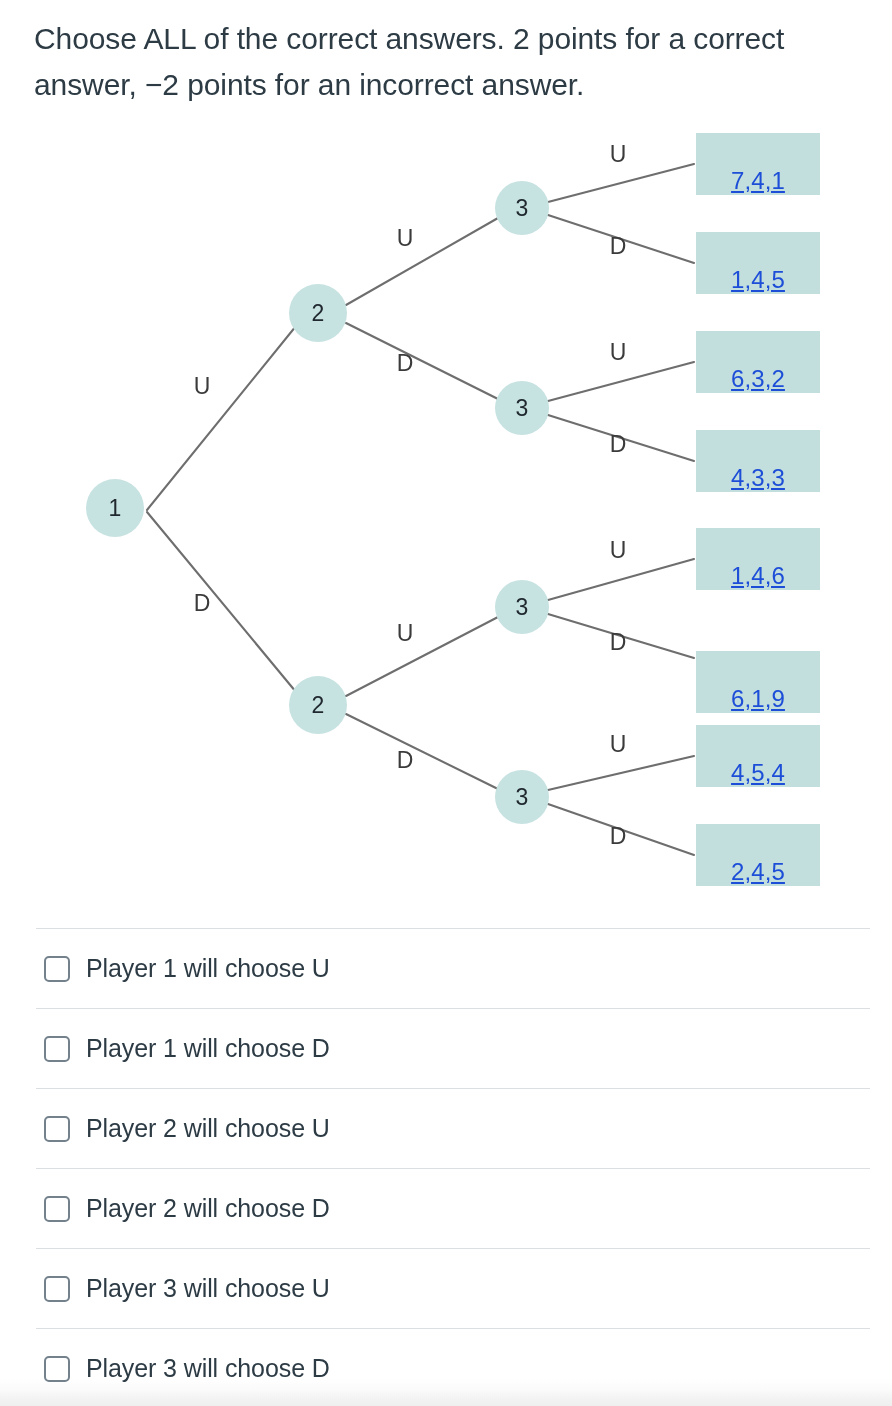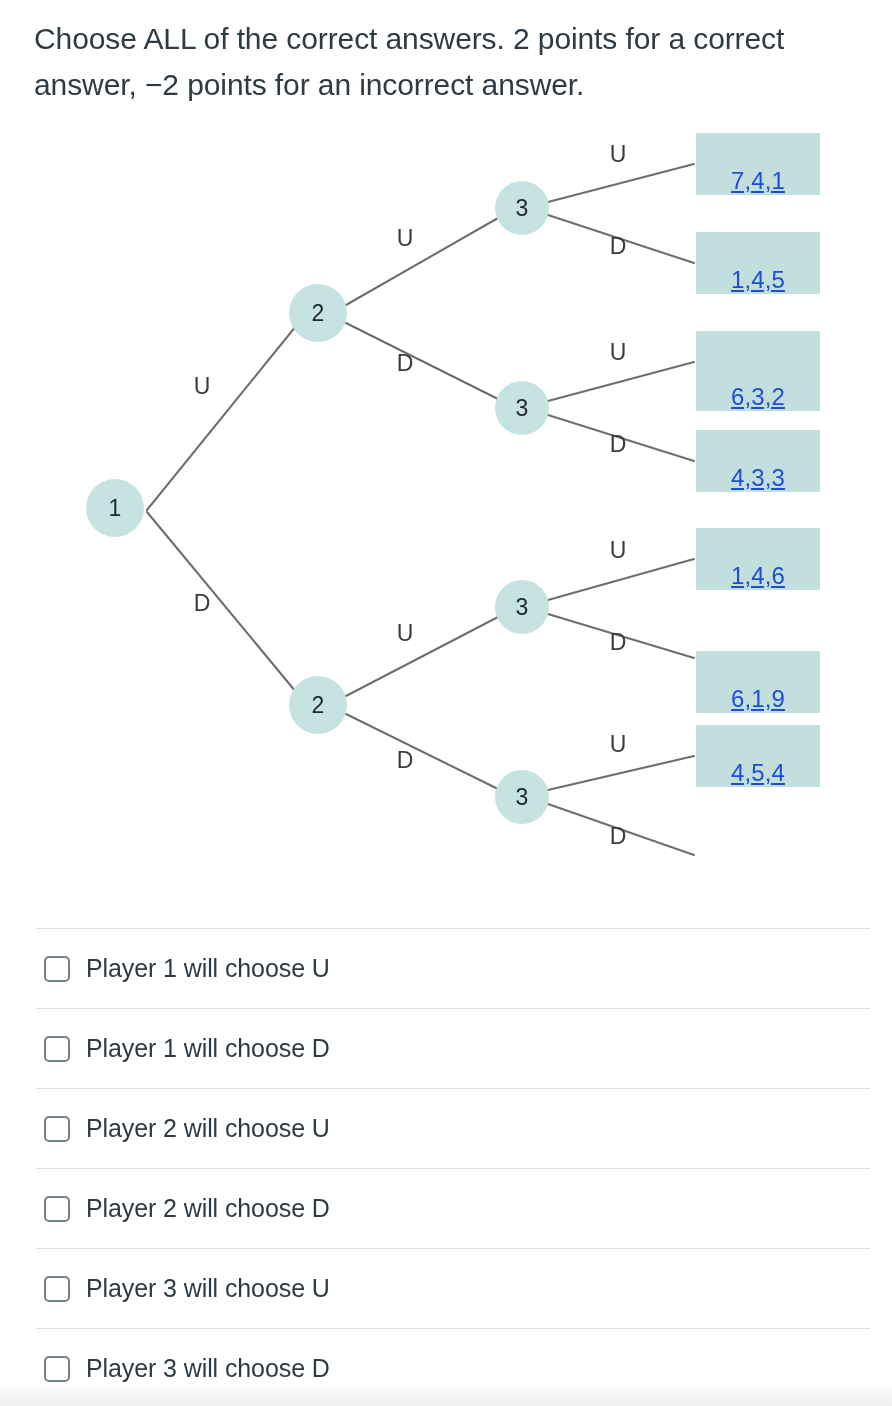--- a/index.html
+++ b/index.html
@@ -198,35 +198,38 @@
     <div class="edge-label" style="left:603px; top:509px;">D</div>
     <div class="edge-label" style="left:603px; top:611px;">U</div>
     <div class="edge-label" style="left:603px; top:703px;">D</div>
 
     <div class="payoff-box" style="left:696px; top:13px; width:124px; height:62px;">
       <span>7,4,1</span>
     </div>
     <div class="payoff-box" style="left:696px; top:112px; width:124px; height:62px;">
       <span>1,4,5</span>
     </div>
-    <div class="payoff-box" style="left:696px; top:211px; width:124px; height:80px;">
+    <div class="payoff-box" style="left:696px; top:211px; width:124px; height:62px;">
       <span>6,3,2</span>
     </div>
     <div class="payoff-box" style="left:696px; top:310px; width:124px; height:62px;">
       <span>4,3,3</span>
     </div>
     <div class="payoff-box" style="left:696px; top:408px; width:124px; height:62px;">
       <span>1,4,6</span>
     </div>
     <div class="payoff-box" style="left:696px; top:507px; width:124px; height:62px;margin-top:24px;">
       <span>6,1,9</span>
     </div>
     <div class="payoff-box" style="left:696px; top:605px; width:124px; height:62px;">
       <span>4,5,4</span>
     </div>
+    <div class="payoff-box" style="left:696px; top:704px; width:124px; height:62px;">
+      <span>2,4,5</span>
+    </div>
   </div>
 
   <div class="answers">
 
     <div class="answer-row">
       <div class="divider-inset"></div>
       <div class="checkbox"></div>
       <div class="answer-label">Player 1 will choose U</div>
     </div>
 

